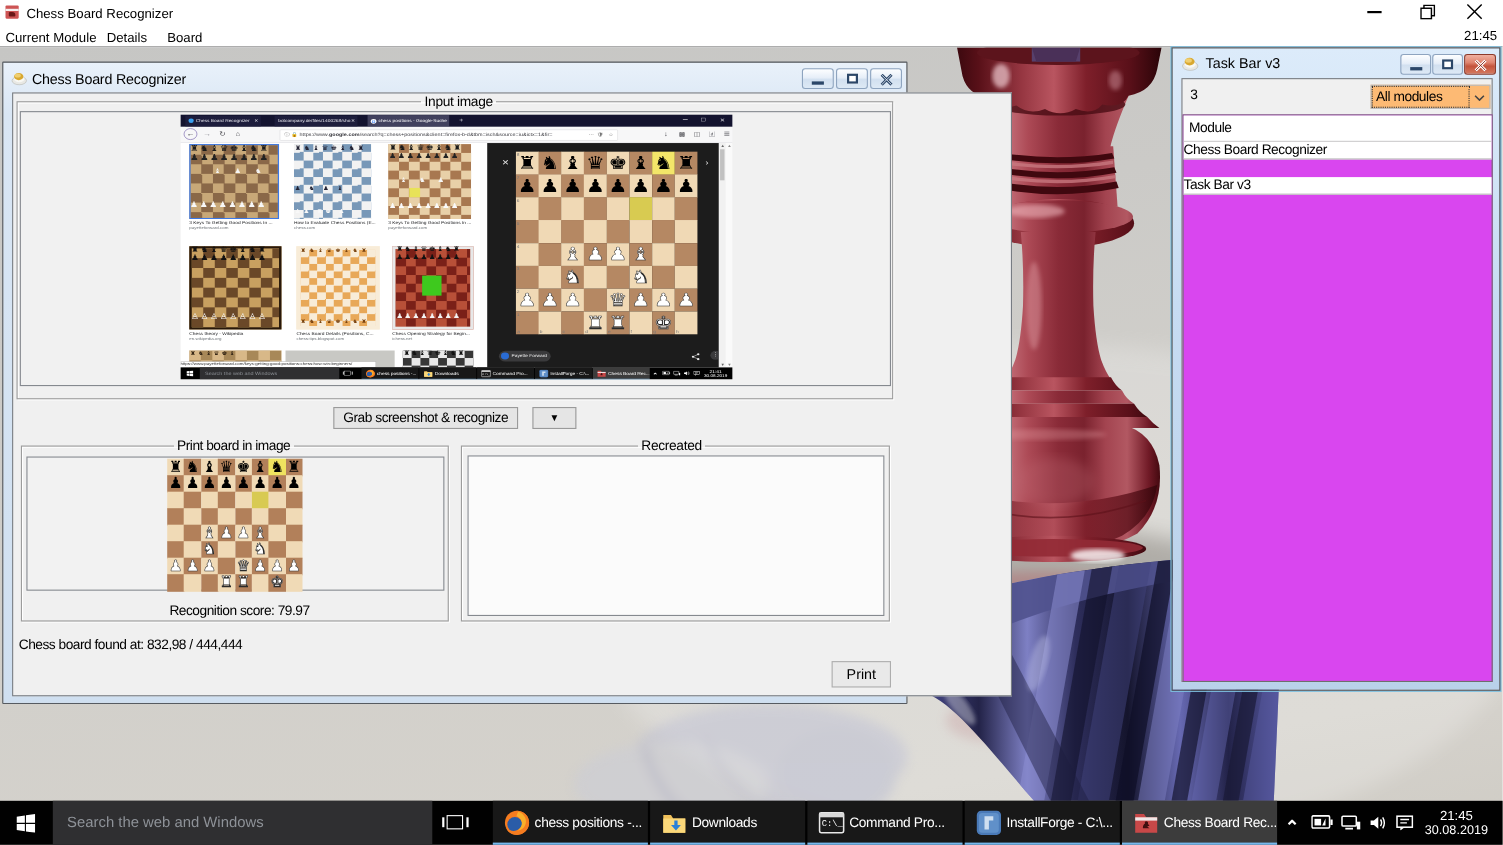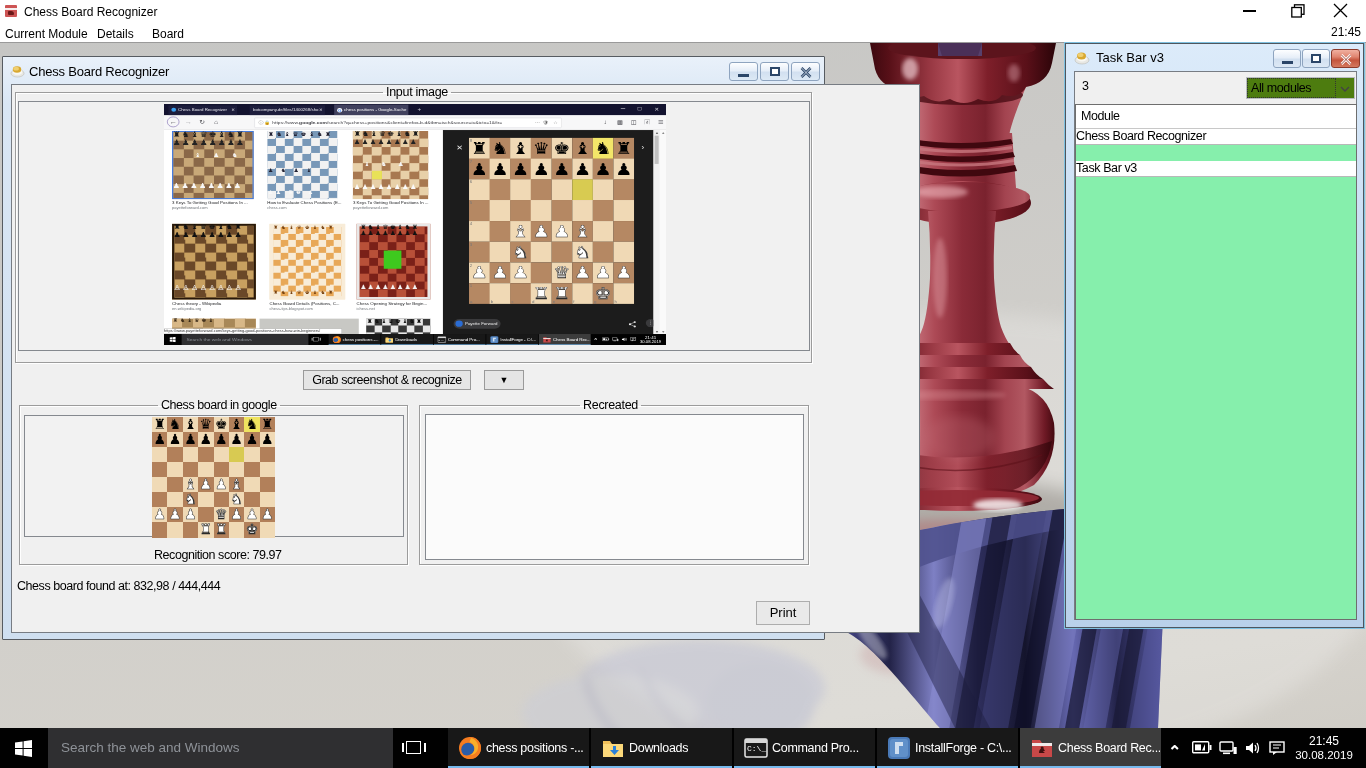--- a/index.html
+++ b/index.html
@@ -465,21 +465,21 @@
               </svg>
               <div style="position:absolute;left:1295px;top:4px;width:58px;text-align:center;color:#fff;font-size:12.0px;">21:41</div>
               <div style="position:absolute;left:1295px;top:18px;width:58px;text-align:center;color:#fff;font-size:11.5px;">30.08.2019</div>
             </div>
           </div>
         </div>
       </div>
       <div style="position:absolute;left:291px;top:285px;width:168px;height:20px;background:#e5e5e5;border:1px solid #9a9a9a;font-size:12.5px;letter-spacing:-0.45px;text-align:center;line-height:18px;white-space:nowrap;">Grab screenshot &amp; recognize</div>
       <div style="position:absolute;left:472px;top:285px;width:40px;height:20px;background:#e5e5e5;border:1px solid #9a9a9a;font-size:9px;text-align:center;line-height:18px;">▼</div>
       <fieldset style="position:absolute;left:7px;top:313px;width:389px;height:167px;border:1px solid #9c9c9c;box-shadow:inset 1px 1px 0 #fff,1px 1px 0 #fff;">
-        <legend style="margin-left:138px;padding:0 3px;font-size:12.5px;letter-spacing:-0.45px;color:#000;">Chess board in google</legend>
+        <legend style="margin-left:138px;padding:0 3px;font-size:12.5px;letter-spacing:-0.45px;color:#000;">Print board in image</legend>
       </fieldset>
       <div style="position:absolute;left:12px;top:330px;width:380px;height:122px;border:1px solid #85898f;background:#f2f2f2;">
         <div style="position:absolute;left:127px;top:1px;width:123px;height:120px;">
           <div style="position:absolute;left:0.00px;top:0.00px;width:15.88px;height:15.50px;background:#f0dab6;"></div>
           <div style="position:absolute;left:15.38px;top:0.00px;width:15.88px;height:15.50px;background:#b2805a;"></div>
           <div style="position:absolute;left:30.75px;top:0.00px;width:15.88px;height:15.50px;background:#f0dab6;"></div>
           <div style="position:absolute;left:46.12px;top:0.00px;width:15.88px;height:15.50px;background:#b2805a;"></div>
           <div style="position:absolute;left:61.50px;top:0.00px;width:15.88px;height:15.50px;background:#f0dab6;"></div>
           <div style="position:absolute;left:76.88px;top:0.00px;width:15.88px;height:15.50px;background:#b2805a;"></div>
           <div style="position:absolute;left:92.25px;top:0.00px;width:15.88px;height:15.50px;background:#efe35f;"></div>
@@ -598,27 +598,27 @@
       <div class="abs" style="left:8px;top:4px;width:10px;height:9px;border:2px solid #2b4668;background:#fff;"></div>
     </div>
     <div class="abs" style="left:265px;top:5px;width:29px;height:19px;background:linear-gradient(180deg,#f0b0a0 0%,#e08570 40%,#c4543c 60%,#d4785e 100%);border:1px solid #8c3a2a;border-radius:3px;">
       <svg class="abs" style="left:8px;top:4px;" width="12" height="11" viewBox="0 0 12 11">
         <path d="M1.5,1 L10.5,10 M10.5,1 L1.5,10" stroke="#fff" stroke-width="2.6"></path>
         <path d="M1.5,1 L10.5,10 M10.5,1 L1.5,10" stroke="#802010" stroke-width="0.8"></path>
       </svg>
     </div>
     <div class="abs" style="left:8px;top:27px;width:283px;height:549px;background:#f0f0f0;border:1px solid #777c83;">
       <div class="abs" style="left:7px;top:7px;font-size:12.5px;color:#000;">3</div>
-      <div class="abs" style="right:1px;top:5px;width:109px;height:22px;background:#4d7c0f;border:1px solid #b8bcc0;">
+      <div class="abs" style="right:1px;top:5px;width:109px;height:22px;background:#fdba74;border:1px solid #b8bcc0;">
         <div class="abs" style="left:1px;top:1px;right:19px;bottom:1px;outline:1px dotted #333;font-size:12.5px;letter-spacing:-0.4px;line-height:18px;padding-left:3px;">All modules</div>
         <svg class="abs" style="right:4px;top:8px;" width="10" height="6" viewBox="0 0 10 6">
           <path d="M1,1 L5,5 L9,1" stroke="#444" stroke-width="1.4" fill="none"></path>
         </svg>
       </div>
-      <div class="abs" style="left:0px;top:32px;width:282px;height:516px;background:#86efac;border:1px solid #6e6e6e;">
+      <div class="abs" style="left:0px;top:32px;width:282px;height:516px;background:#d946ef;border:1px solid #6e6e6e;">
         <div class="abs" style="left:0;top:0;width:280px;height:24px;background:#fff;border-bottom:1px solid #c8c8c8;font-size:12.5px;letter-spacing:-0.4px;color:#000;line-height:23px;"><span style="margin-left:5px;">Module</span></div>
         <div class="abs" style="left:0;top:24px;width:280px;height:16px;background:#fff;border-bottom:1px solid #b8b8b8;font-size:12.5px;letter-spacing:-0.4px;color:#000;line-height:15px;">Chess Board Recognizer</div>
         <div class="abs" style="left:0;top:56px;width:280px;height:16px;background:#fff;border-bottom:1px solid #b8b8b8;font-size:12.5px;letter-spacing:-0.4px;color:#000;line-height:15px;">Task Bar v3</div>
       </div>
     </div>
   </div>
 <div style="position:absolute;left:0;top:728px;width:1366px;height:40px;background:#010101;">
     <svg style="position:absolute;left:15px;top:12px;" width="17" height="17" viewBox="0 0 17 17">
       <path d="M0,2.4 L7.6,1.4 L7.6,8 L0,8 Z M8.6,1.2 L17,0 L17,8 L8.6,8 Z M0,9 L7.6,9 L7.6,15.6 L0,14.6 Z M8.6,9 L17,9 L17,17 L8.6,15.8 Z" fill="#fff"></path>
     </svg>

